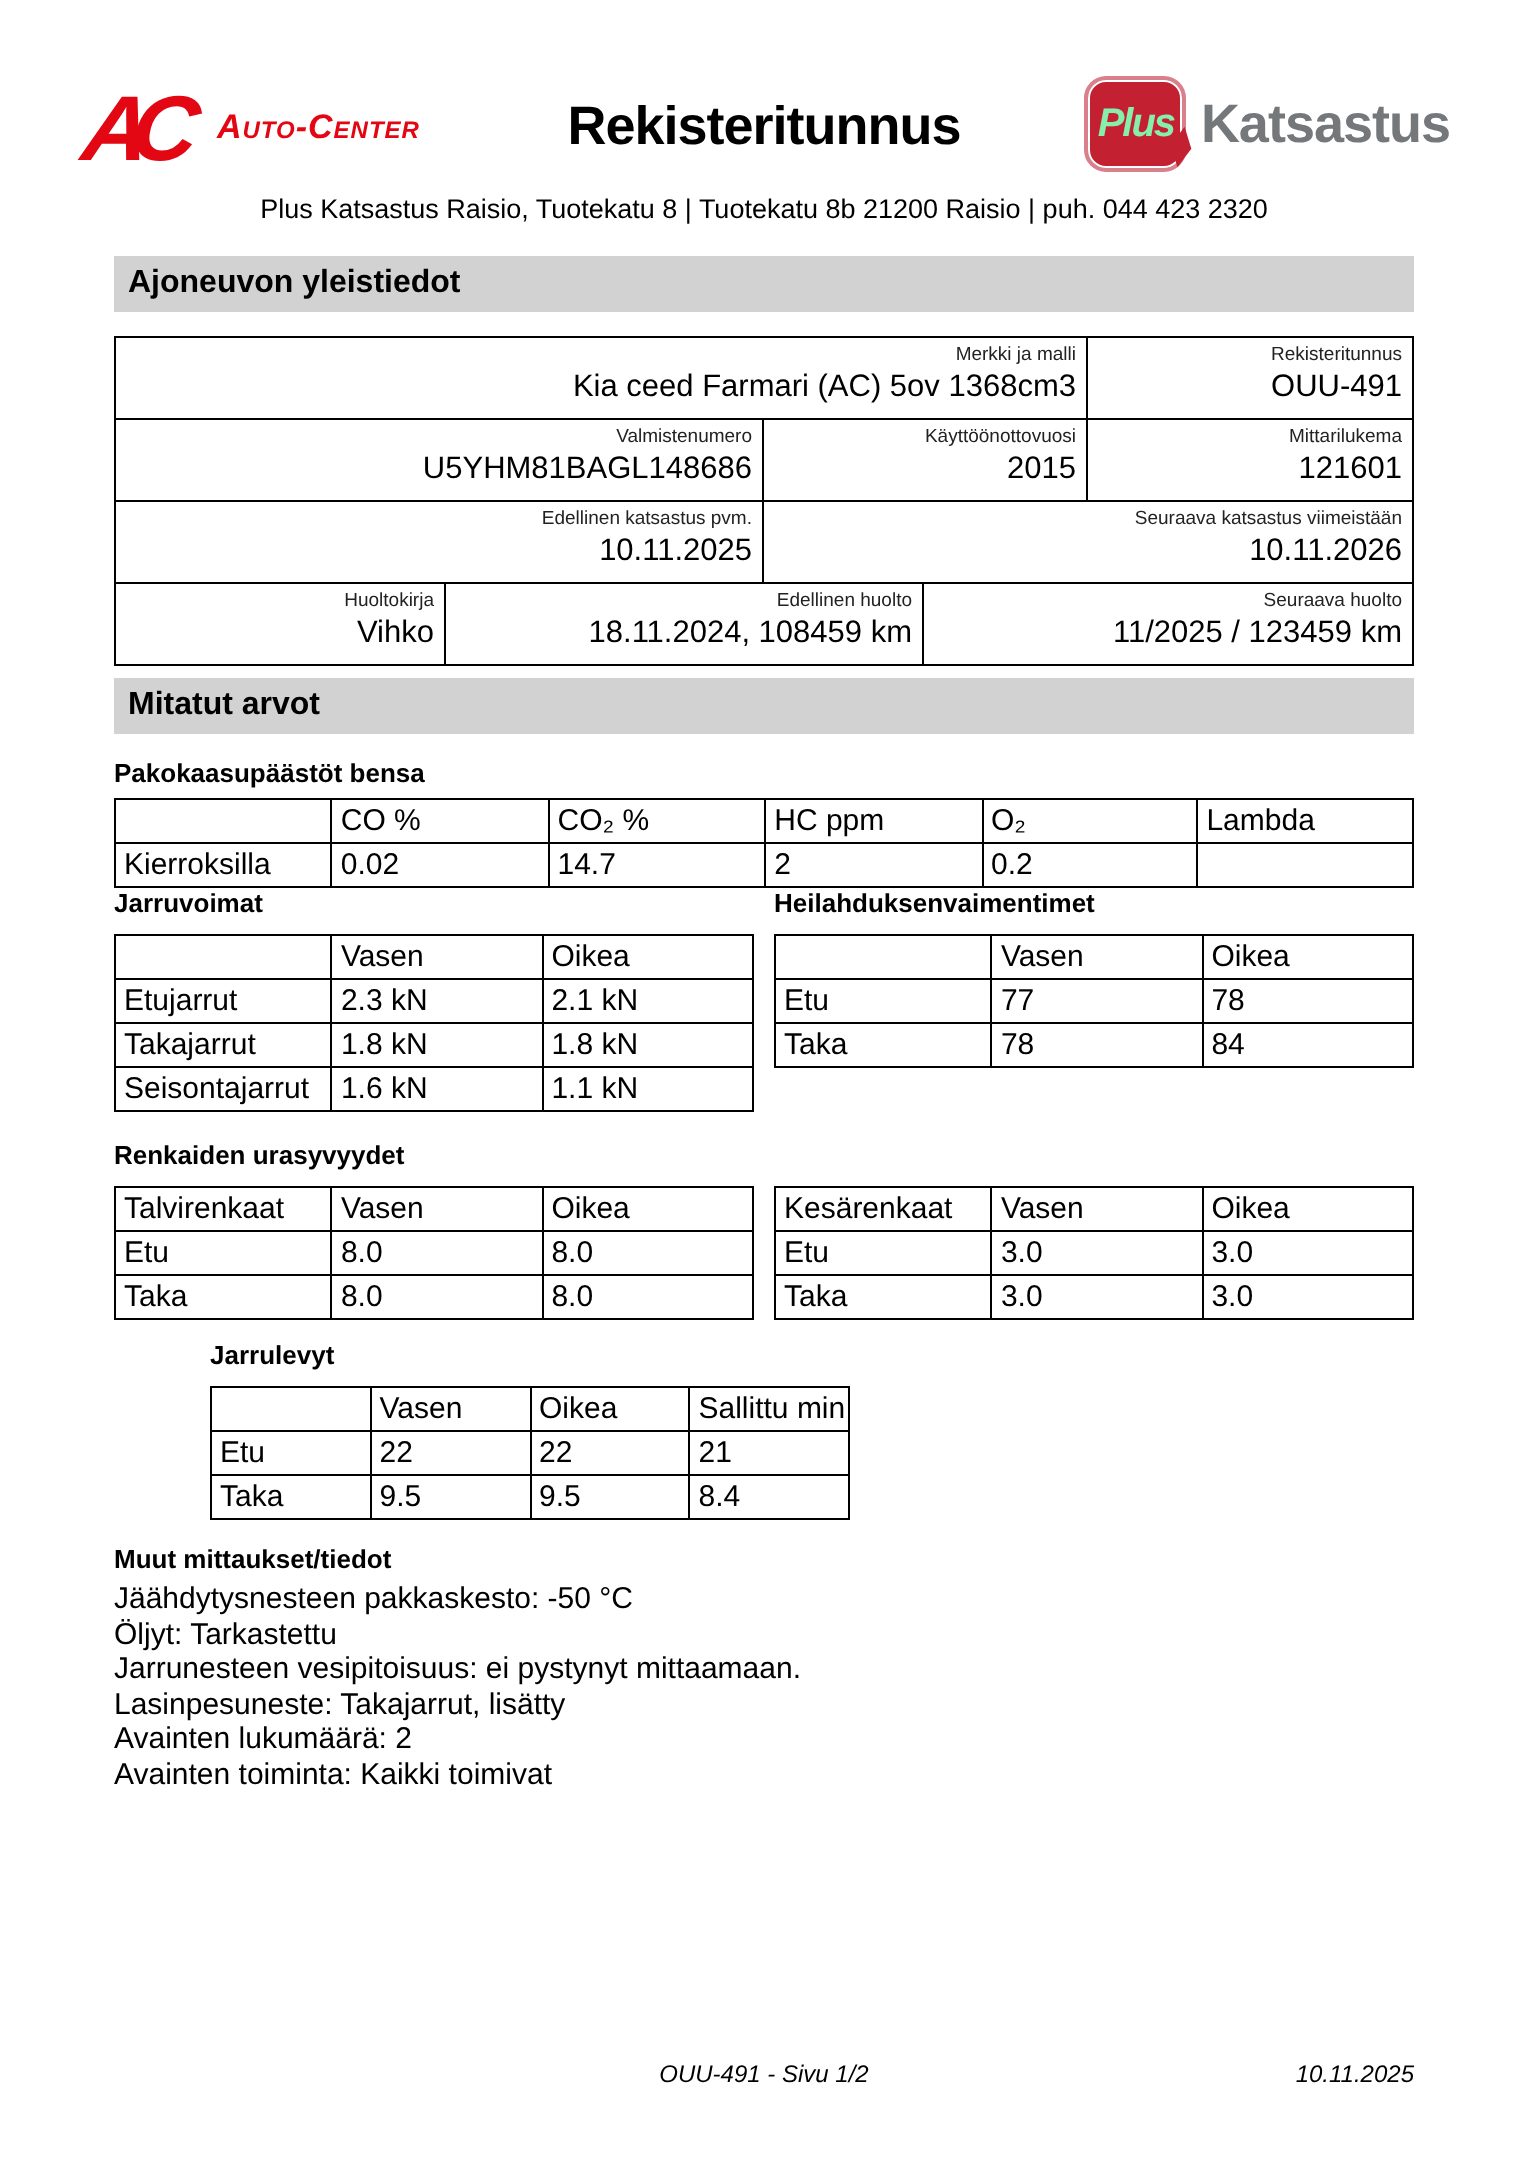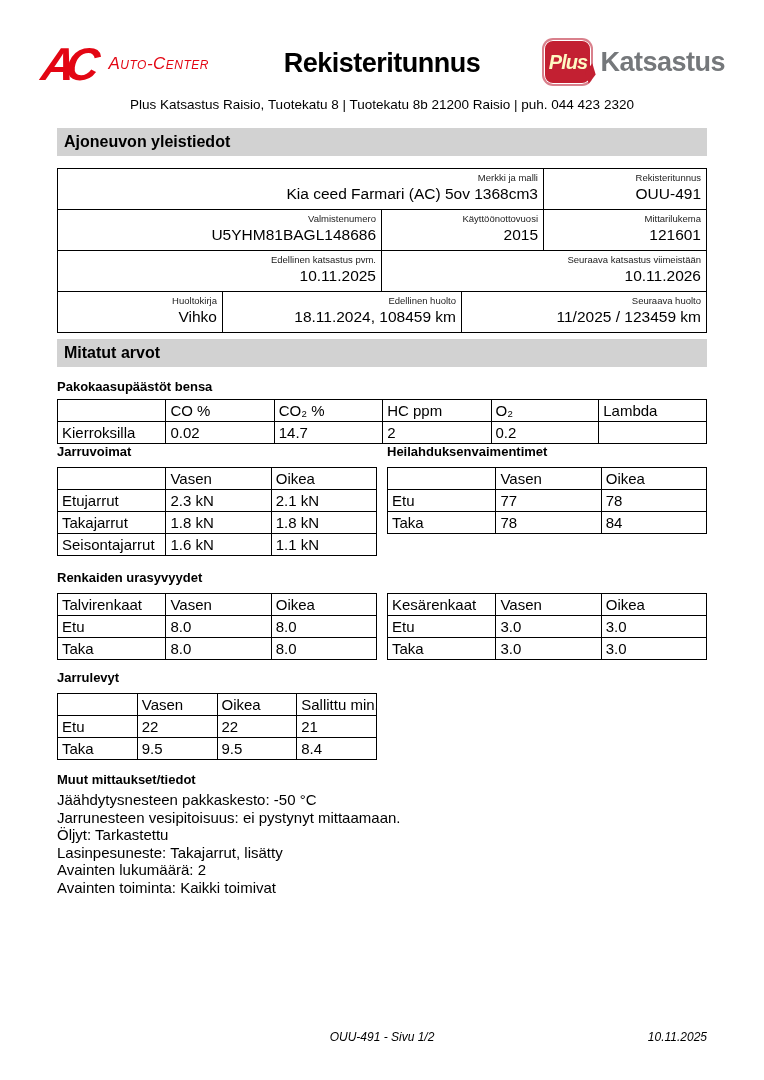--- a/index.html
+++ b/index.html
@@ -9,35 +9,35 @@
     font-family:"Liberation Sans","DejaVu Sans",sans-serif; color:#000;
     margin:0 auto; overflow:hidden;
   }
   
   .ac-logo { position:absolute; left:42px; top:44px; display:flex; align-items:center; }
   .ac-monogram {
     font-size:46px; font-weight:bold; font-style:italic; color:#e30613;
     letter-spacing:-9px; transform:skewX(-8deg); line-height:40px; padding-right:12px;
   }
   .ac-wordmark {
-    font-size:17px; font-weight:normal; font-style:italic; font-variant:small-caps;
+    font-size:17px; font-weight:bold; font-style:italic; font-variant:small-caps;
     color:#e30613; margin-left:6px; letter-spacing:0.5px;text-align:center;
   }
   .doc-title {
     position:absolute; left:0; top:48px; width:100%; text-align:center;
     font-size:27px; font-weight:bold; letter-spacing:-0.5px;
   }
   .plus-logo { position:absolute; right:39px; top:40px; display:flex; align-items:center; }
   .plus-box {
     position:relative; width:47px; height:44px; background:#c32032; border-radius:9px;
     display:flex; align-items:center; justify-content:center;
     box-shadow:0 0 0 1px #fff inset, 0 0 0 2px #d9808c;
   }
   .plus-box .plus-word {
-    color:#fef9c3; font-size:20px; font-weight:bold; font-style:italic; letter-spacing:-1px;
+    color:#86efac; font-size:20px; font-weight:bold; font-style:italic; letter-spacing:-1px;
   }
   .plus-tail {
     position:absolute; right:-5px; bottom:5px; width:11px; height:11px;
     background:#c32032; transform:rotate(55deg) skew(18deg,18deg);
   }
   .katsastus-word {
     margin-left:9px; font-size:27px; font-weight:bold; color:#75787b; letter-spacing:-0.5px;
   }
   .address-line {
     position:absolute; left:0; top:97px; width:100%; text-align:center; font-size:13.5px;
@@ -65,21 +65,21 @@
   table.mtable td {
     border:1px solid #000; font-size:15px; height:22px; padding:0 4px;
     white-space:nowrap; overflow:hidden; text-align:left; vertical-align:middle;
   }
   .w-full { width:650px; }
   .w-half { width:320px; }
   
   .two-col { display:flex; gap:10px; }
   .sec-brakes { }
   .sec-tyres  { margin-top:14px; }
-  .sec-discs  { margin-top:10px; }
+  .sec-discs  { margin-top:10px;margin-left:48px; }
   .col { width:320px; }
   .col .mtable { margin-top:8px; }
   .heading-spacer { visibility:hidden; }
   
   .sec-other { margin-top:12px; }
   .other-lines { margin-top:4px; }
   .other-line { font-size:15px; line-height:17.5px; }
   
   .footer {
     position:absolute; left:57px; top:1030px; width:650px;
@@ -345,22 +345,22 @@
               <td>8.4</td>
             </tr>
           </tbody>
       </table>
     </div>
 
     <div class="sec-other">
       <div class="sub-heading">Muut mittaukset/tiedot</div>
       <div class="other-lines">
         <div class="other-line">Jäähdytysnesteen pakkaskesto: -50 °C</div>
+        <div class="other-line">Öljyt: Tarkastettu</div>
         <div class="other-line">Jarrunesteen vesipitoisuus: ei pystynyt mittaamaan.</div>
-        <div class="other-line">Öljyt: Tarkastettu</div>
         <div class="other-line">Lasinpesuneste: Takajarrut, lisätty</div>
         <div class="other-line">Avainten lukumäärä: 2</div>
         <div class="other-line">Avainten toiminta: Kaikki toimivat</div>
       </div>
     </div>
 
   </div>
 
   <div class="footer">
     <span class="footer-center">OUU-491 - Sivu 1/2</span>

